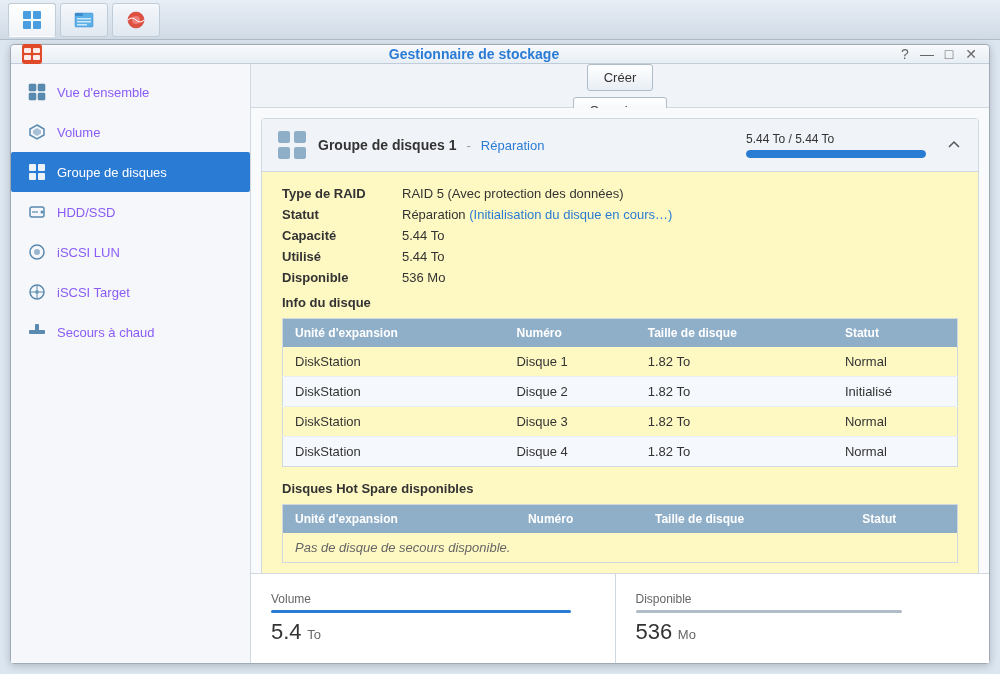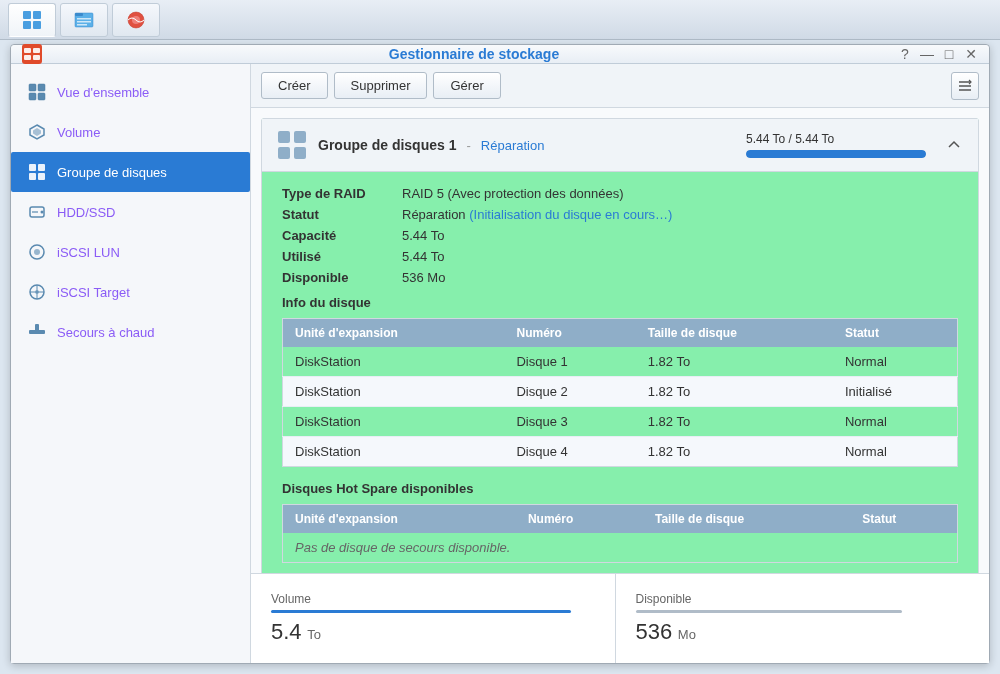--- a/index.html
+++ b/index.html
@@ -136,20 +136,21 @@
 
     
     .toolbar {
       height: 44px;
       background: #f0f4f8;
       border-bottom: 1px solid #d0d8e0;
       display: flex;
       align-items: center;
       padding: 0 10px;
       gap: 6px;
+      flex-direction: column;
     }
     .toolbar-btn {
       padding: 5px 16px;
       border: 1px solid #b0bcc8;
       background: linear-gradient(to bottom, #ffffff, #e8eef5);
       border-radius: 3px;
       cursor: pointer;
       font-size: 13px;
       color: #333;
     }
@@ -172,21 +173,21 @@
     
     .content {
       flex: 1;
       overflow-y: auto;
       background: #f8fafc;
       padding: 0;
     }
 
     
     .disk-group-card {
-      background: #86efac;
+      background: #fef9c3;
       margin: 10px;
       border: 1px solid #d0d8e0;
       border-radius: 3px;
     }
     .disk-group-header {
       display: flex;
       align-items: center;
       padding: 10px 14px;
       background: #f0f4f8;
       border-bottom: 1px solid #d0d8e0;

